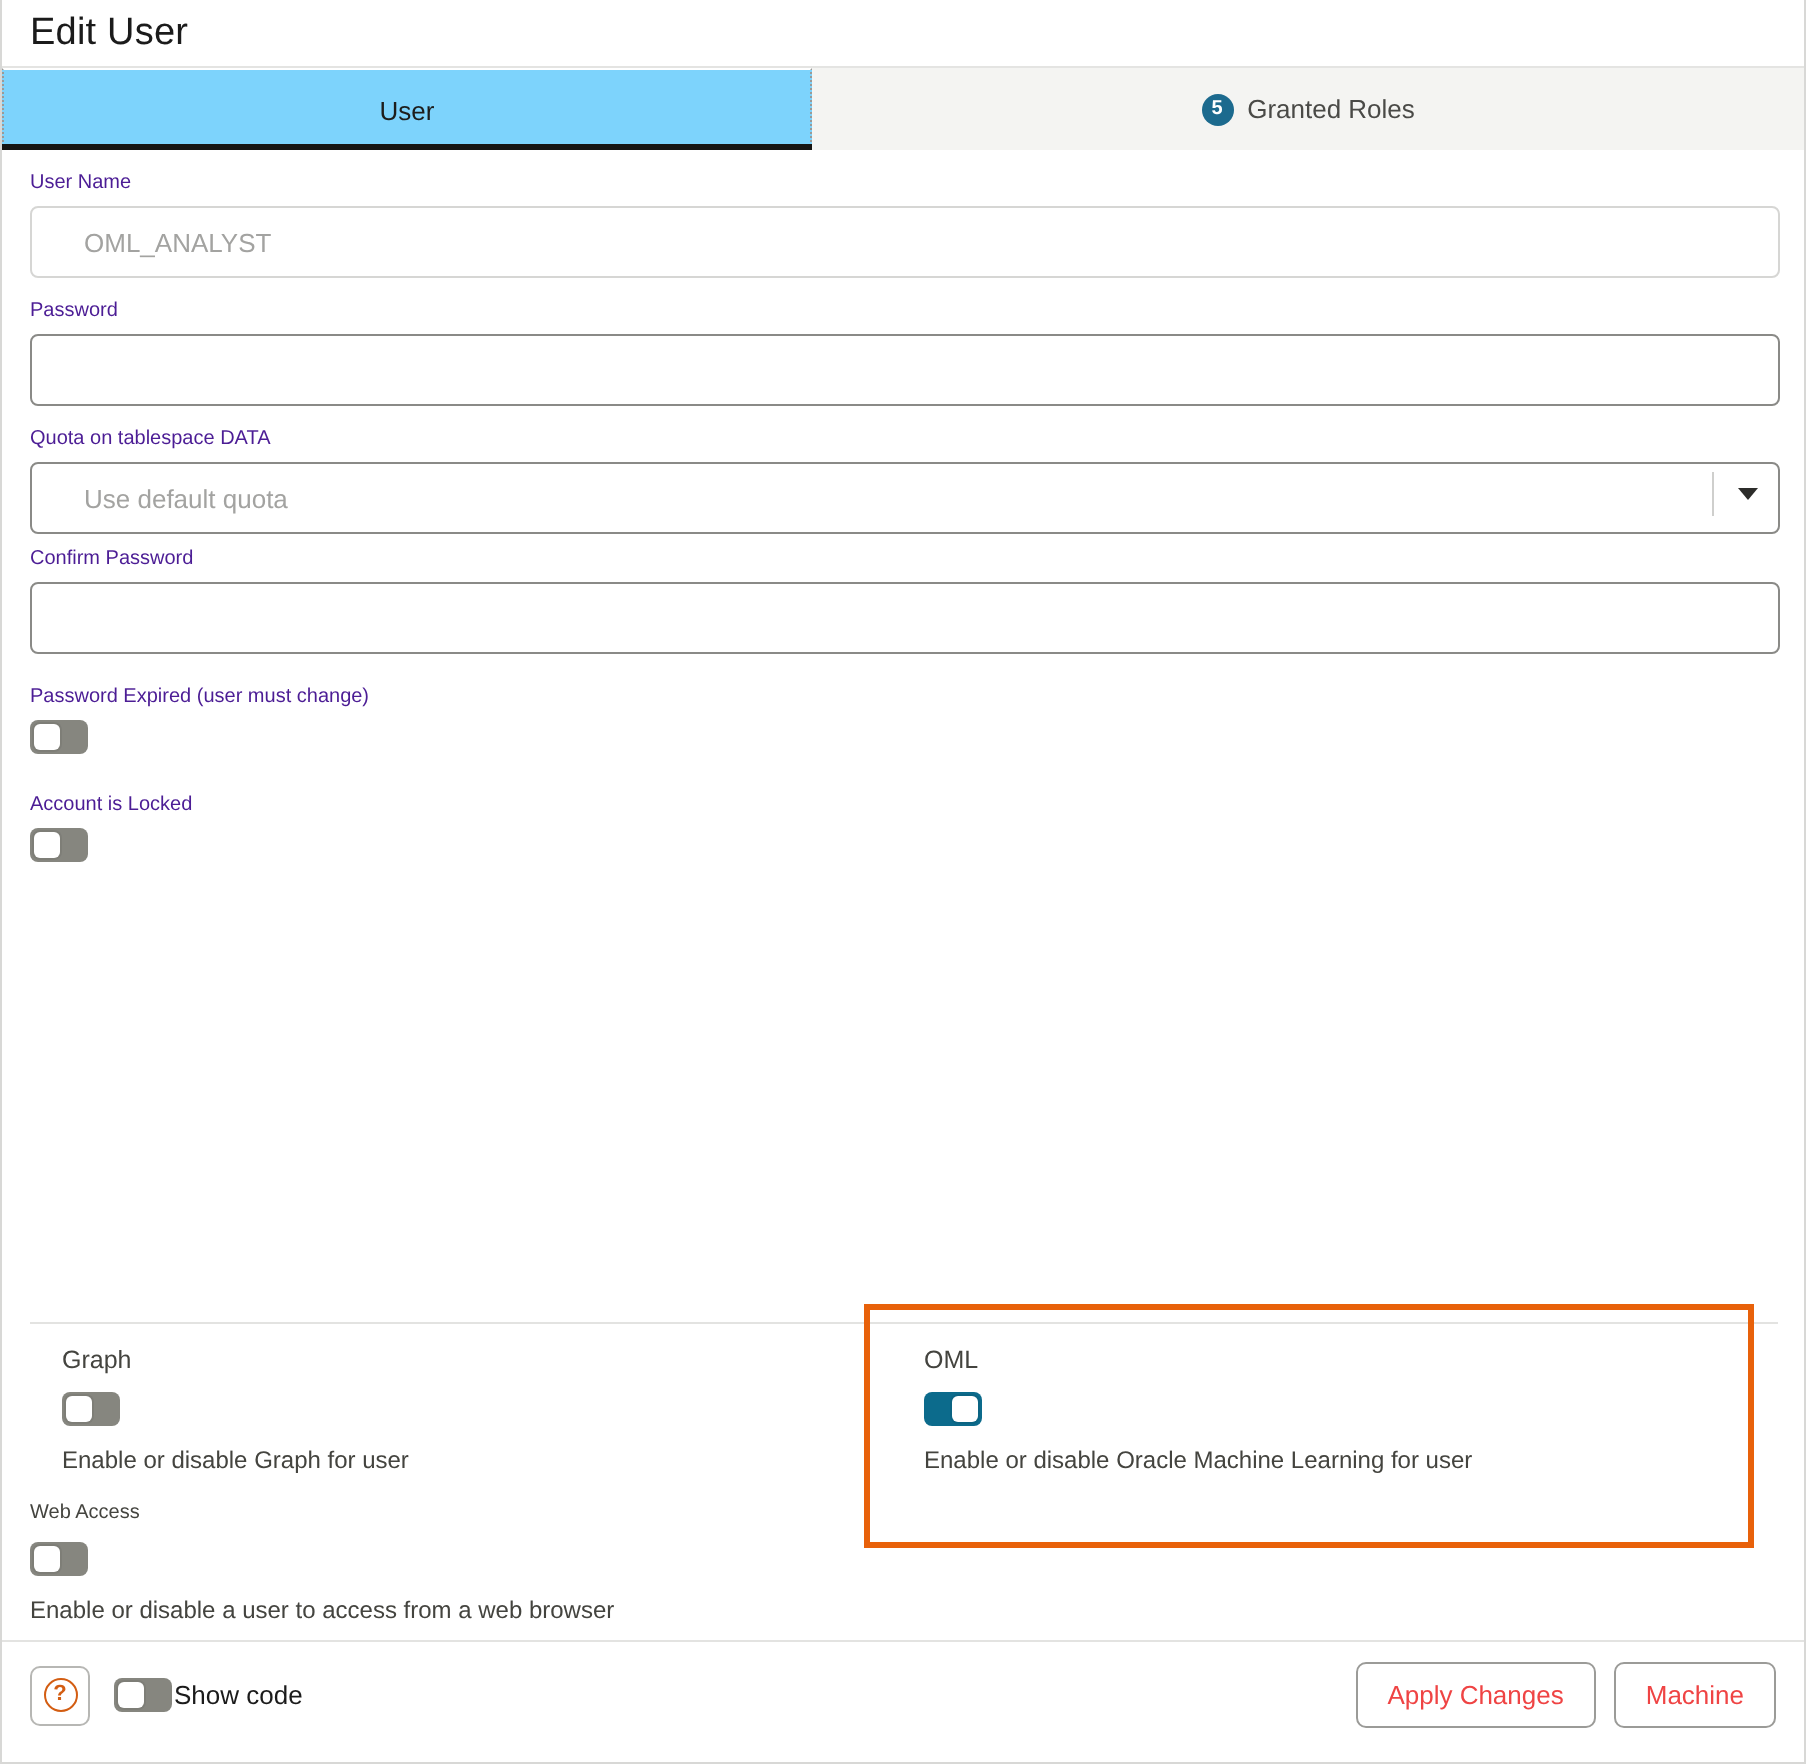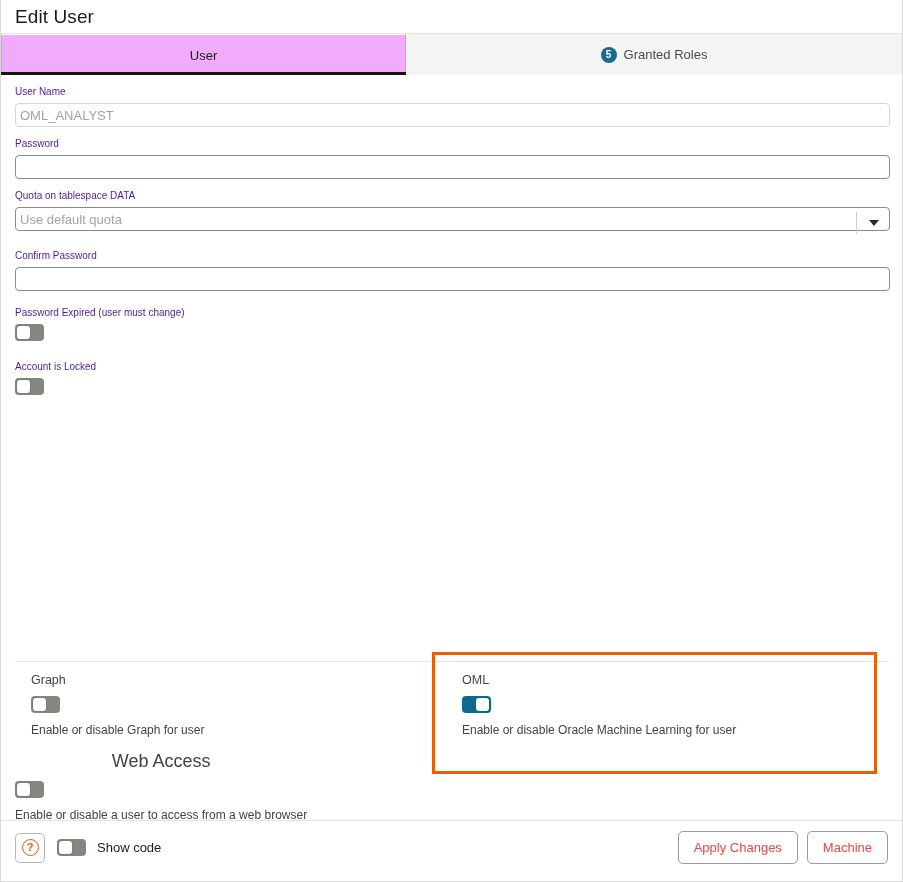--- a/index.html
+++ b/index.html
@@ -51,21 +51,21 @@
     align-items: center;
     justify-content: center;
     font-size: 13px;
     color: #3b3b38;
     height: 41px;
     cursor: pointer;
     position: relative;
     background: #f4f4f2;
   }
   .tab.active {
-    background: #f0abfc;
+    background: #7dd3fc;
     border-left: 1px dotted #9a9a98;
     border-right: 1px dotted #9a9a98;
     border-top: 1px solid #ffffff;
     color: #1d1d1b;
   }
   .tab.active::after {
     content: "";
     position: absolute;
     left: -1px; right: -1px; bottom: 0;
     height: 3px;
@@ -99,25 +99,25 @@
     padding: 0 14px;
   }
   .flabel {
     font-size: 10px;
     color: #4c1d95;
     margin: 11px 0 6px 0;
     display: block;
   }
   .finput {
     width: 875px;
-    height: 24px;
+    height: 36px;
     border: 1px solid #8a8a87;
     border-radius: 4px;
     background: #ffffff;
-    padding: 0 4px;
+    padding: 0 26px;
     font-family: "Liberation Sans", sans-serif;
     font-size: 13px;
     color: #161513;
     outline: none;
   }
   .finput.readonly {
     border-color: #d6d6d4;
     color: #9d9d9b;
   }
   .finput::placeholder { color: #a3a3a1; }
@@ -197,21 +197,21 @@
     width: 445px; height: 122px;
     border: 3px solid #e8610a;
     pointer-events: none;
   }
 
   
   .webaccess {
     position: absolute;
     top: 665px; left: 14px;
   }
-  .webaccess .flabel { margin: 0 0 9px 0; font-size: 18px; color: #44443f; text-align: center; }
+  .webaccess .flabel { margin: 0 0 9px 0; font-size: 10px; color: #44443f; }
   .webaccess .tgl-desc { margin-top: 10px; }
 
   .disclosure {
     position: absolute;
     top: 745px; left: 12px;
     display: flex;
     align-items: center;
     cursor: pointer;
   }
   .chevron {
@@ -258,21 +258,21 @@
     font-size: 11px;
     display: inline-flex;
     align-items: center;
     justify-content: center;
     font-weight: 600;
     line-height: 1;
   }
   .showcode-label {
     font-size: 13px;
     color: #1b1b1b;
-    margin-left: 11px;
+    margin-left: 1px;
   }
   .footer-spacer { flex: 1 1 auto; }
   .btn {
     height: 33px;
     min-width: 64px;
     padding: 0 15px;
     border: 1px solid #9b9b98;
     border-radius: 5px;
     background: #ffffff;
     font-family: "Liberation Sans", sans-serif;

